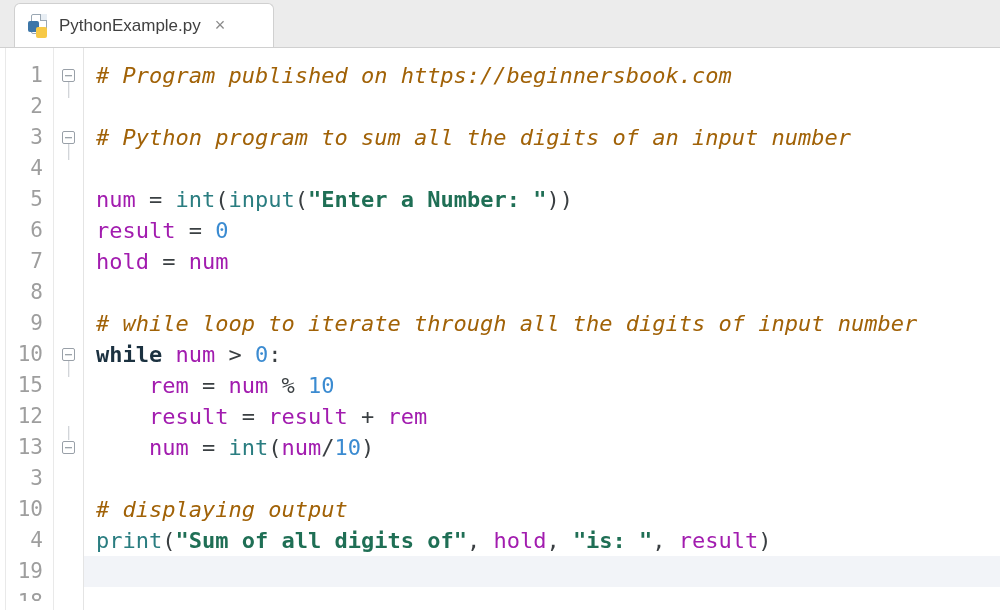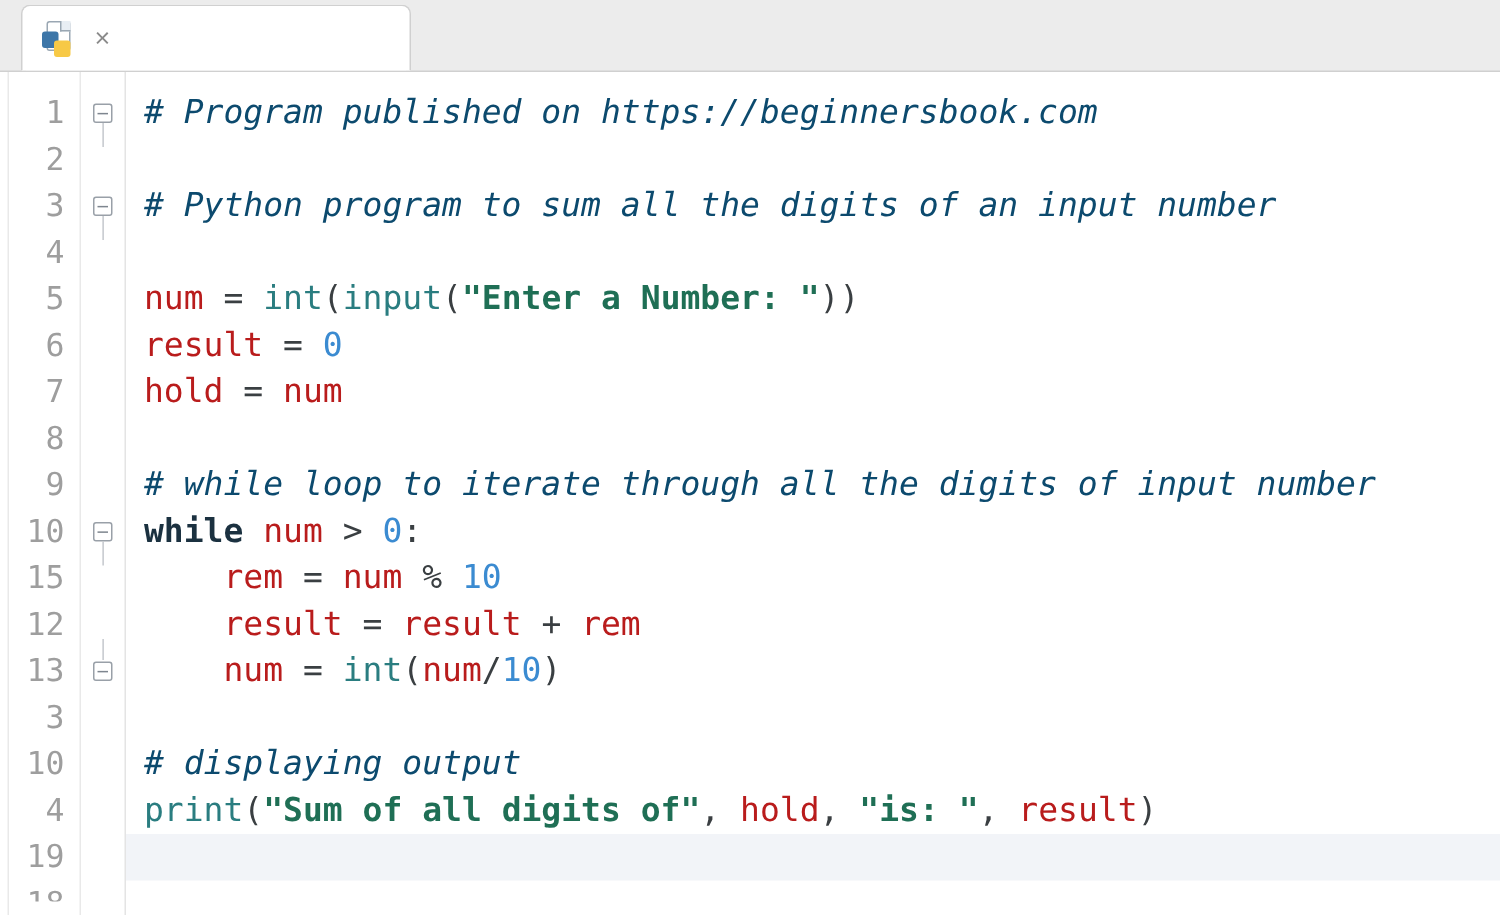--- a/index.html
+++ b/index.html
@@ -152,39 +152,40 @@
     height: 31px;
     line-height: 31px;
   }
   .code .current {
     background: #f2f4f8;
     margin-left:-12px;
     padding-left:12px;
   }
 
   
-  .cmt { color:#0c4a6e; font-style: italic; }
+  .cmt { color:#a16207; font-style: italic; }
   .kw  { color:#1b3140; font-weight: bold; }   
   .bi  { color:#2a7d80; }                      
   .num { color:#3b8bd1; }                      
   .str { color:#1f6f55; font-weight: bold; }   
   .op  { color:#3a3f42; }
-  .id  { color:#b91c1c; }
+  .id  { color:#a21caf; }
 
 </style>
 </head>
 <body>
 
 <div class="tabbar">
   <div class="tab">
     <span class="py-icon">
       <span class="page"></span>
       <span class="blob blue"></span>
       <span class="blob yellow"></span>
     </span>
+    <span>PythonExample.py</span>
     <span class="close">×</span>
   </div>
 </div>
 
 <div class="editor">
   <div class="left-marker"></div>
 
   <div class="gutter" id="gutter">
       <div class="ln">1</div>
       <div class="ln">2</div>

